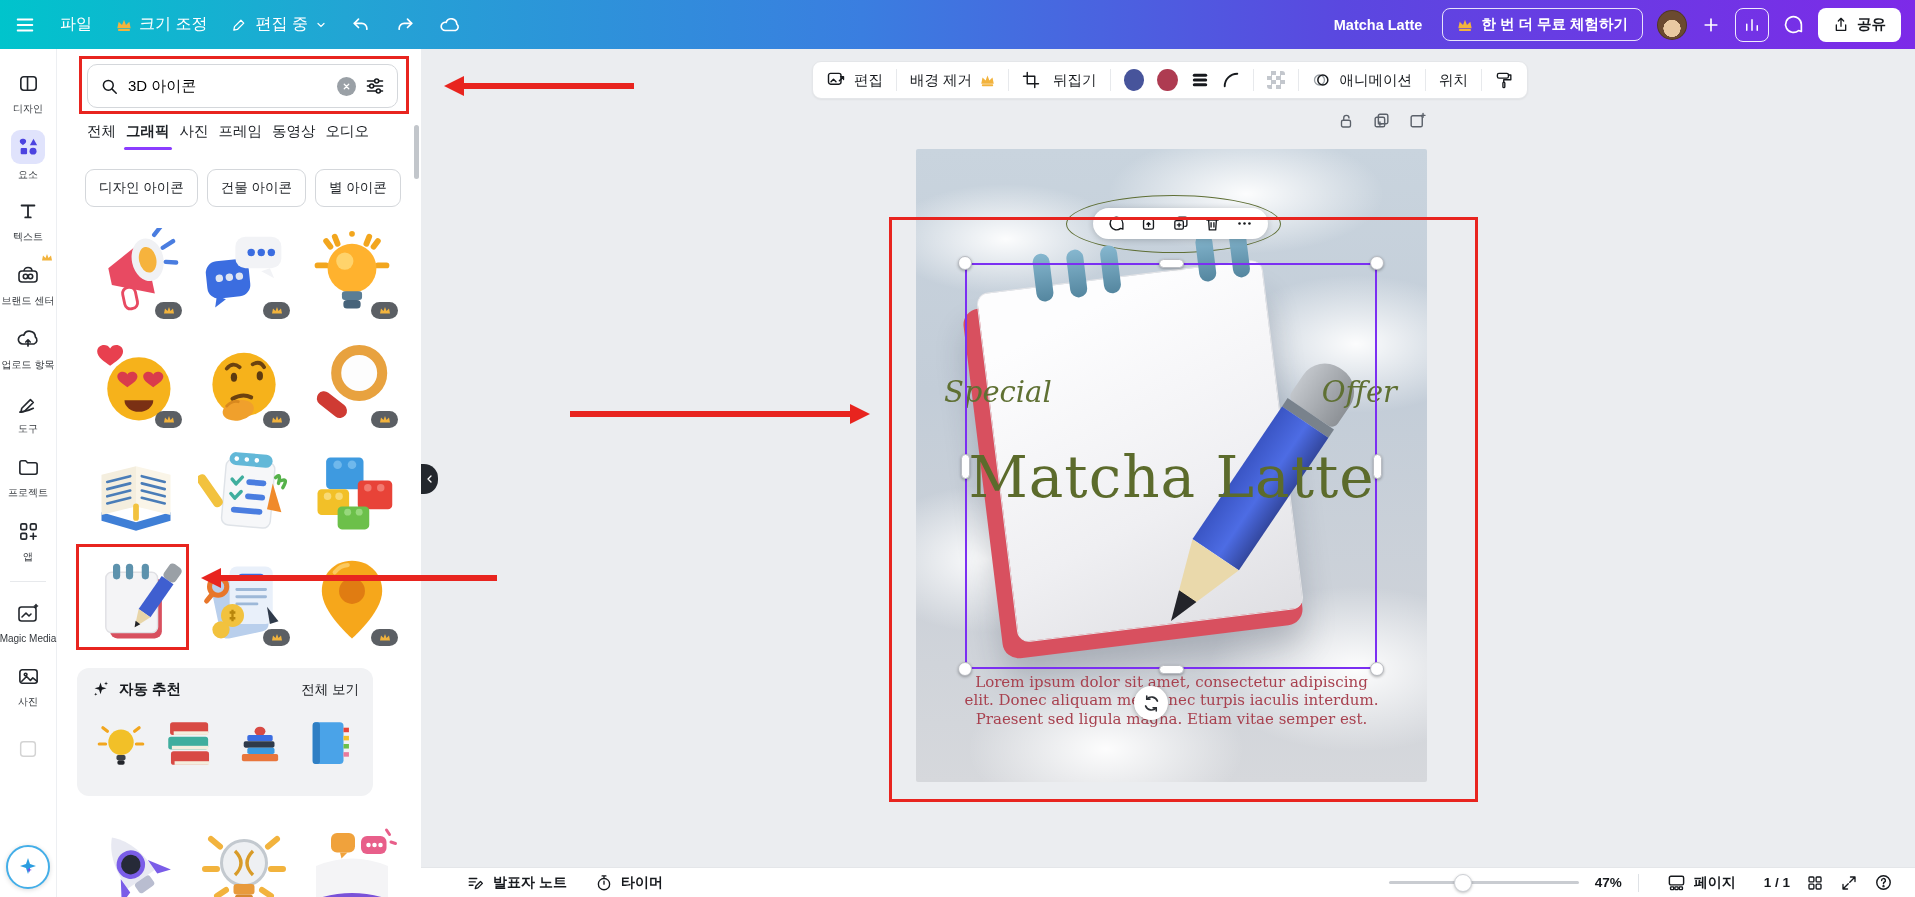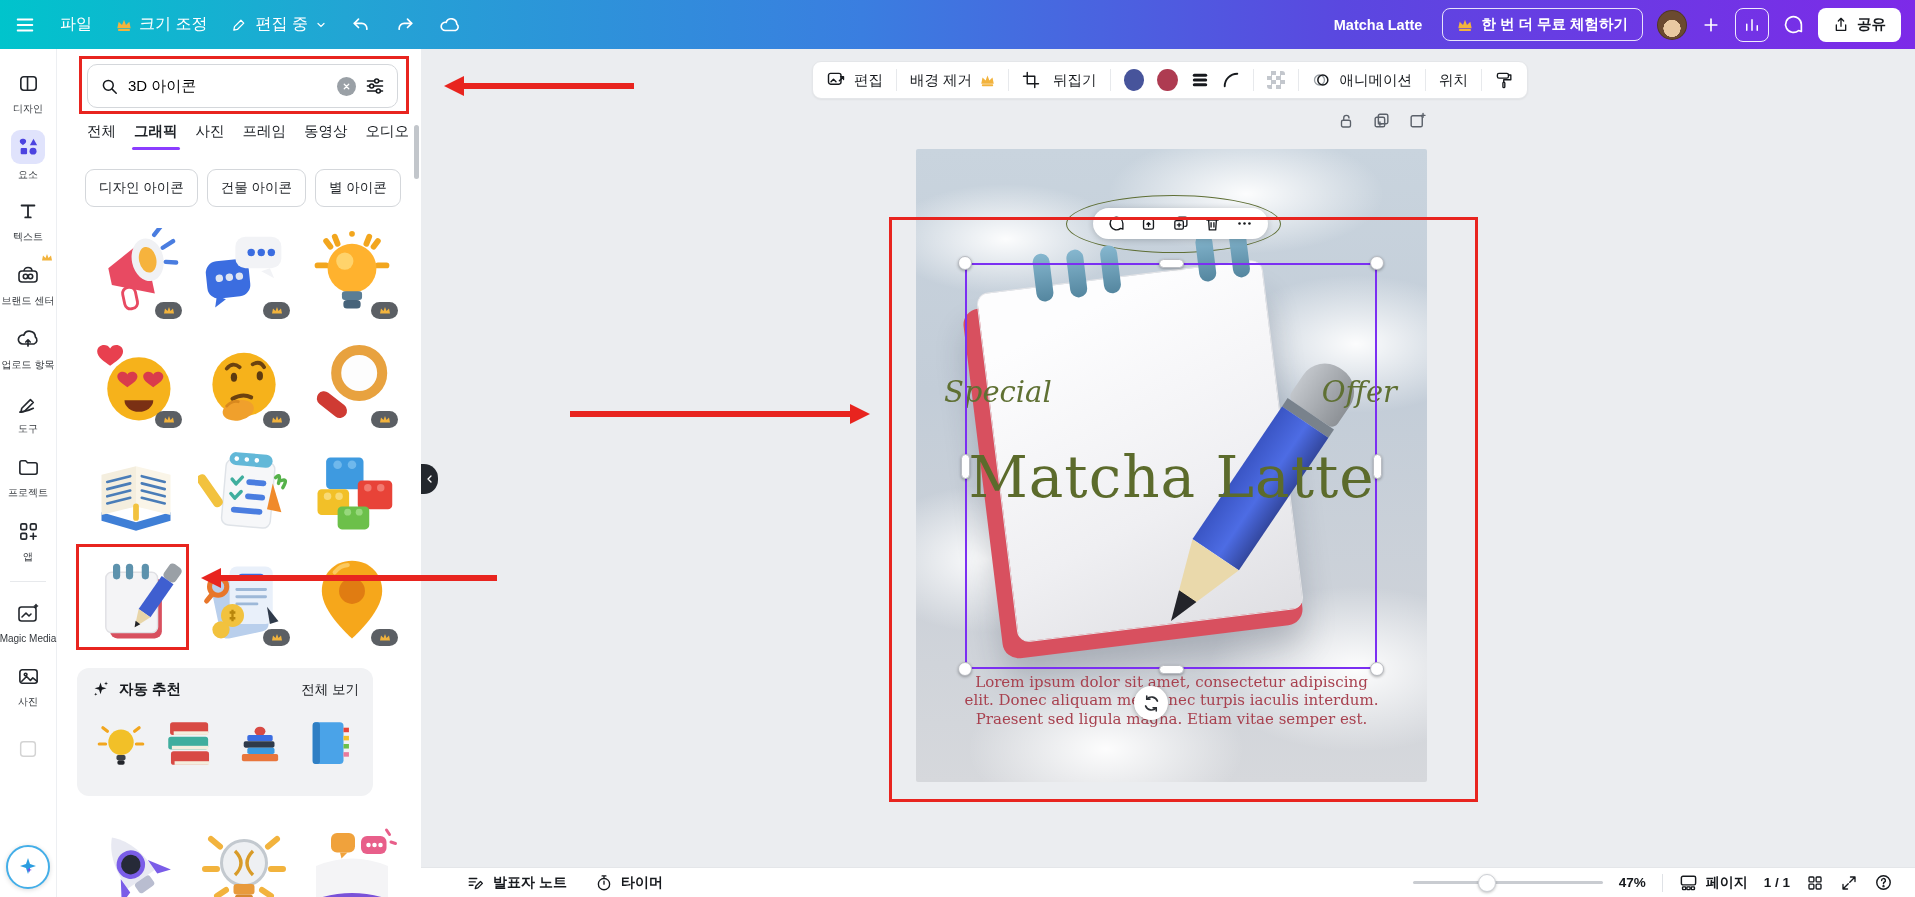--- a/index.html
+++ b/index.html
@@ -36,21 +36,21 @@
   .ai-fab{position:absolute;bottom:8px;left:50%;transform:translateX(-50%);width:44px;height:44px;border-radius:50%;
     background:#fff;border:2.5px solid #43aee8;display:grid;place-items:center;box-shadow:0 1px 5px rgba(0,0,0,.15);}
   .crown-tr{position:absolute;top:-7px;right:-8px;}
 
   
   .panel{width:364px;background:#fff;position:relative;overflow:hidden;z-index:10;}
   .searchbar{position:absolute;left:30px;top:15px;width:311px;height:44px;border:1px solid #d4d7db;border-radius:10px;
     display:flex;align-items:center;padding:0 12px;gap:9px;background:#fff;}
   .searchbar input{border:none;outline:none;flex:1;font-size:15px;color:#000000;background:transparent;}
   .clear-btn{width:19px;height:19px;border-radius:50%;background:#9aa0a6;color:#fff;display:grid;place-items:center;flex:none;}
-  .tabs{position:absolute;left:30px;top:73px;width:320px;display:flex;align-items:flex-start;gap:18px;font-size:14.5px;color:#1d2126;}
+  .tabs{position:absolute;left:30px;top:73px;width:320px;display:flex;align-items:flex-start;gap:10px;font-size:14.5px;color:#1d2126;}
   .tab{position:relative;font-size:14.5px;color:#1d2126;white-space:nowrap;}
   .tab.active{font-weight:700;}
   .tab.active::after{content:'';position:absolute;left:-2px;right:-2px;bottom:-9px;height:3px;border-radius:2px;background:#8b3dff;}
   .chips{position:absolute;left:28px;top:120px;width:322px;display:flex;align-items:center;gap:9px;}
   .chip{height:38px;padding:0 13px;border:1px solid #d4d7db;border-radius:9px;font-size:13.5px;color:#1d2126;
     display:flex;align-items:center;white-space:nowrap;background:#fff;}
   .chip-more{width:30px;height:30px;display:grid;place-items:center;flex:none;}
   .grid{position:absolute;left:29px;top:177px;width:322px;display:grid;grid-template-columns:repeat(3,100px);gap:13px 8px;}
   .tile{width:100px;height:96px;position:relative;display:grid;place-items:center;}
   .pro-badge{position:absolute;right:4px;bottom:3px;width:27px;height:17px;border-radius:9px;background:rgba(55,60,66,.82);
@@ -856,21 +856,21 @@
             <path d="M12 13.5V9.5M9.5 2.5h5M12 5V2.5"></path>
           </svg>
         <span>타이머</span>
       </button>
       <div class="sb-right">
         <div class="slider">
             <span class="knob"></span>
           </div>
         <span class="zoom-lb">47%</span>
         <span class="sb-sep"></span>
-        <button class="sb-item" style="margin:0;">
+        <button class="sb-item" style="margin:12px;">
           <svg width="19" height="19" viewBox="0 0 24 24" stroke="#16191d" stroke-width="1.8" fill="none" stroke-linejoin="round">
               <rect x="3" y="4" width="18" height="11" rx="2"></rect>
               <rect x="4.5" y="17.5" width="4" height="3.5" rx="0.8"></rect>
               <rect x="10" y="17.5" width="4" height="3.5" rx="0.8"></rect>
               <rect x="15.5" y="17.5" width="4" height="3.5" rx="0.8"></rect>
             </svg>
           <span>페이지</span>
         </button>
         <span class="zoom-lb">1 / 1</span>
         <button>

